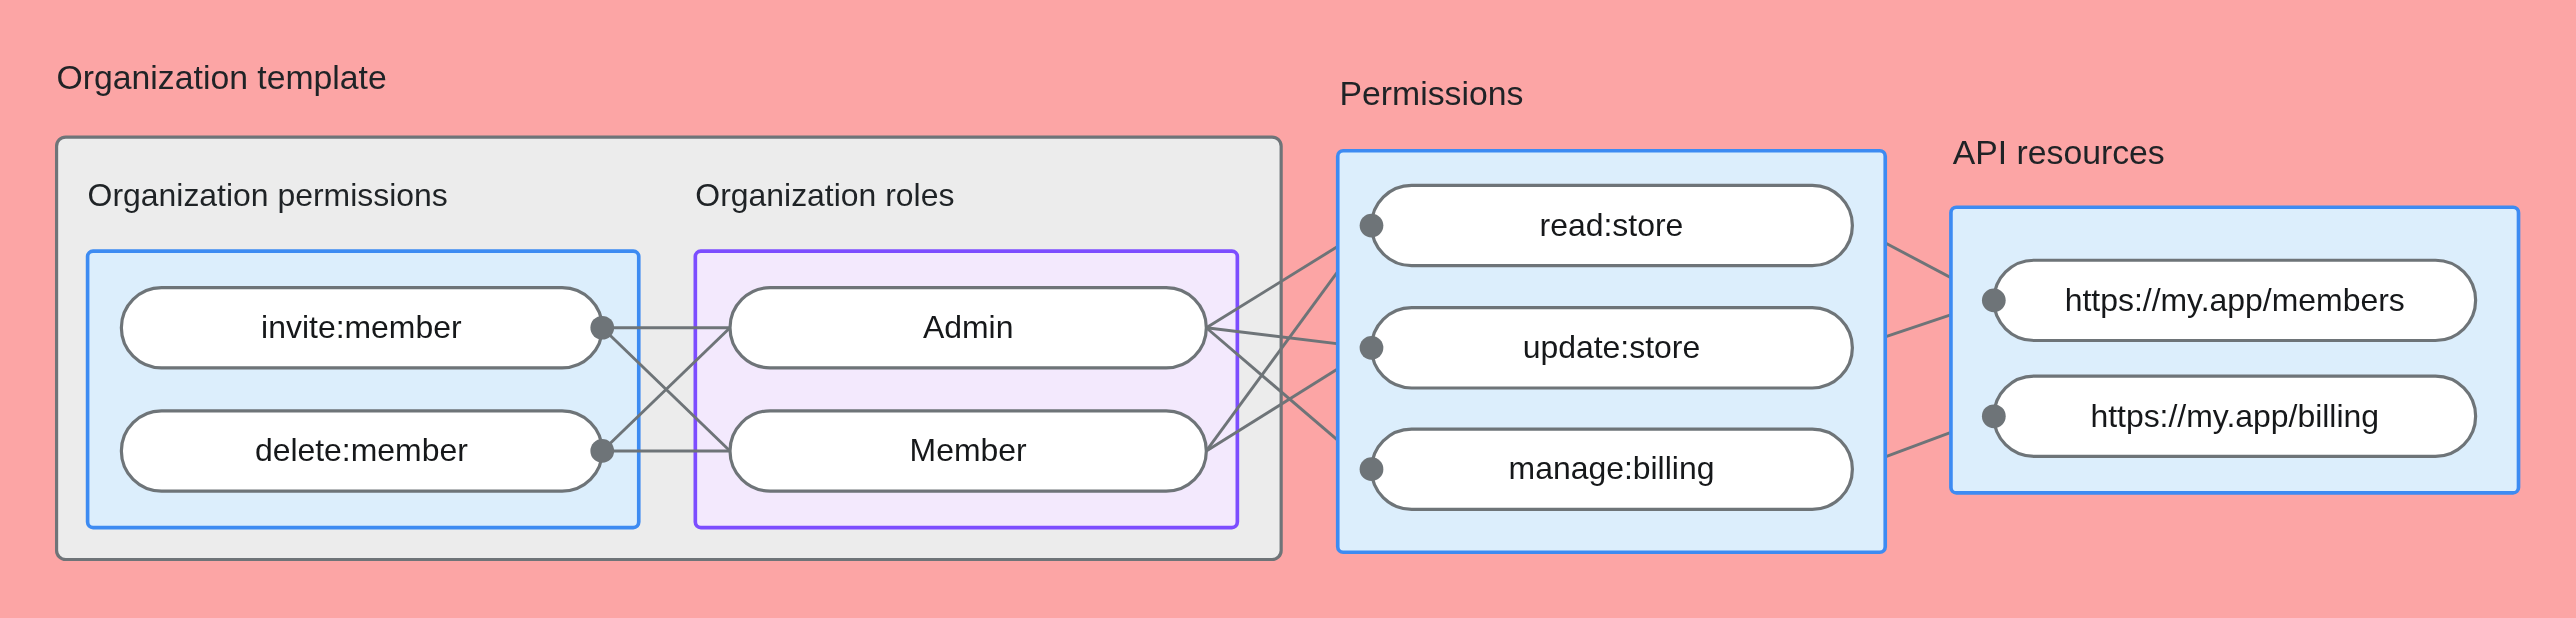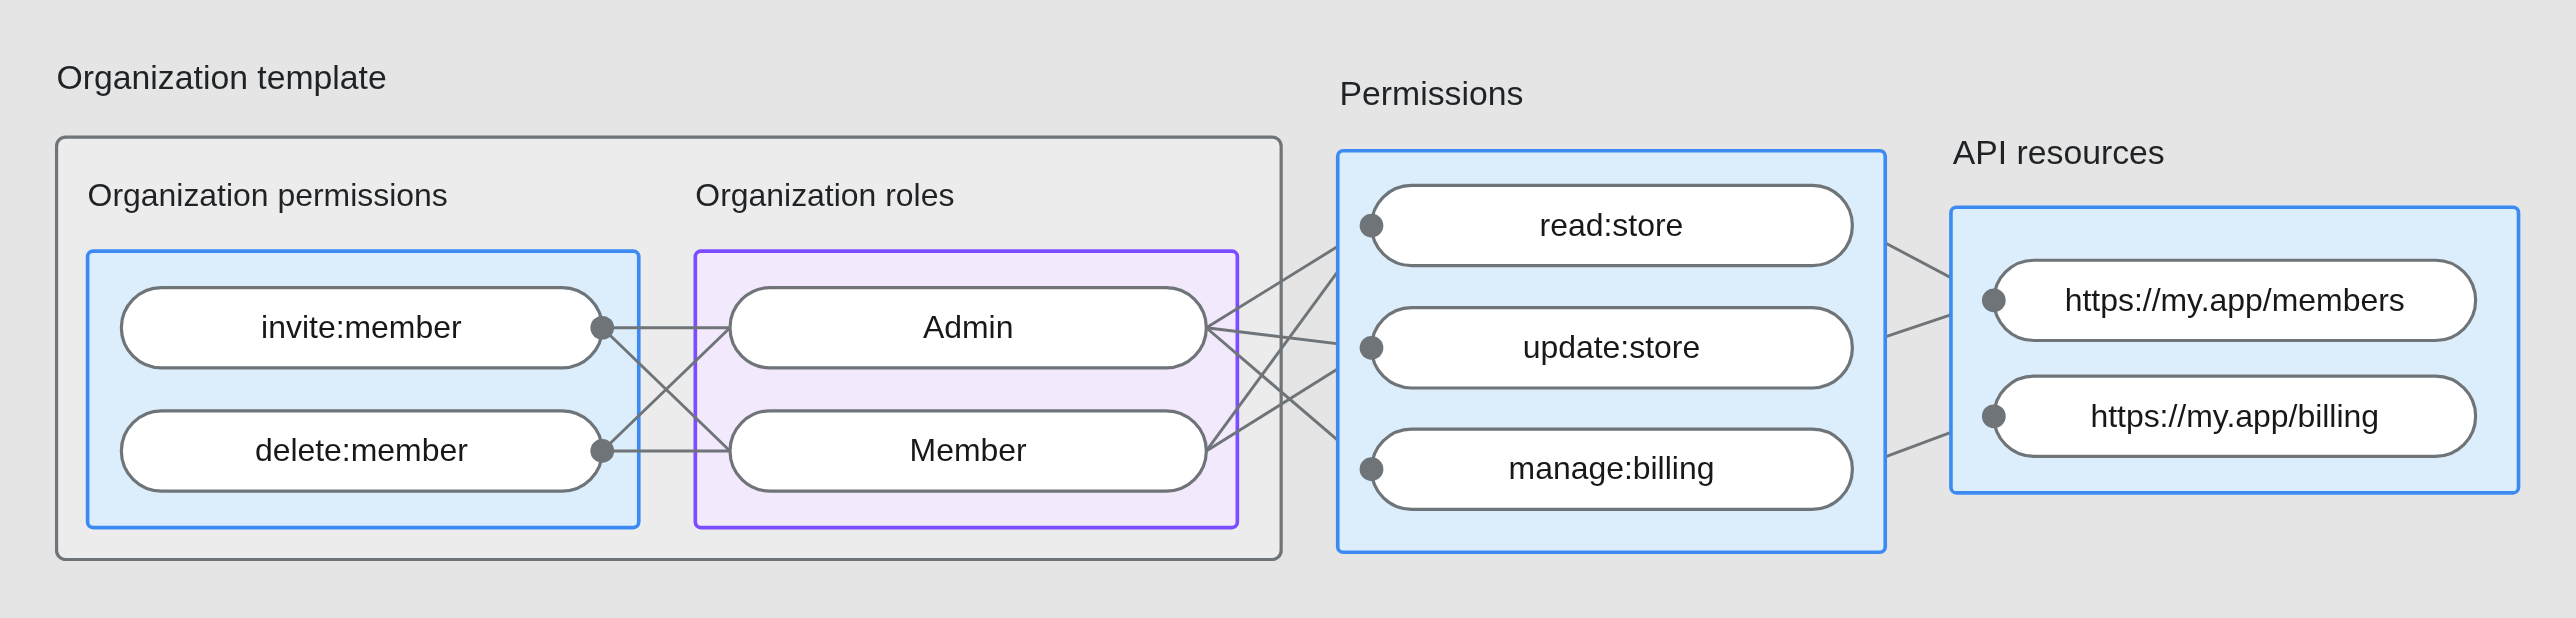--- a/index.html
+++ b/index.html
@@ -8,21 +8,21 @@
     padding: 0;
     background: #f5f7f7;
   }
   body {
     font-family: "Liberation Sans", sans-serif;
   }
   #canvas {
     position: relative;
     width: 2576px;
     height: 619px;
-    background: #e5e5e5;
+    background: #fca5a5;
     overflow: hidden;
   }
   #diagram {
     position: absolute;
     left: 0;
     top: 0;
     width: 2576px;
     height: 619px;
     display: block;
   }

